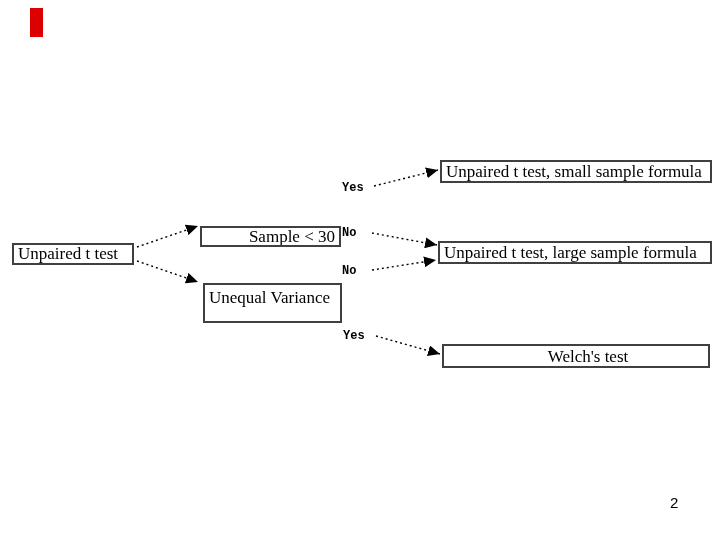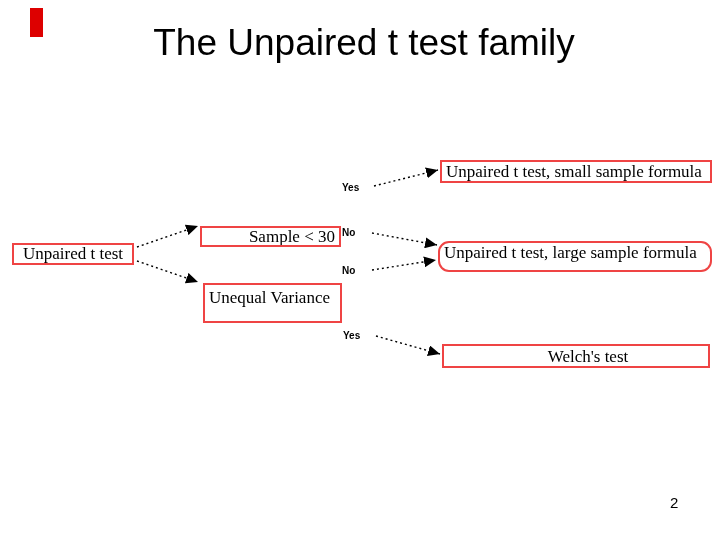--- a/index.html
+++ b/index.html
@@ -37,39 +37,39 @@
     position: absolute;
     left: 0;
     top: 0;
     width: 728px;
     height: 546px;
     pointer-events: none;
   }
   .node {
     position: absolute;
     box-sizing: border-box;
-    border: 2px solid #ef4444;
+    border: 2px solid #404040;
     background: #fff;
     font-size: 17px;
     line-height: 18px;
     padding: 0 4px;
     white-space: nowrap;
     overflow: hidden;
   }
-  .node-root    { left: 12px;  top: 243px; width: 122px; height: 22px; text-align: center; }
+  .node-root    { left: 12px;  top: 243px; width: 122px; height: 22px; }
   .node-sample  { left: 200px; top: 202px; width: 141px; height: 21px; text-align: right; margin-top: 24px; }
   .node-unequal { left: 203px; top: 283px; width: 139px; height: 40px; line-height: 19px; padding-top: 3px; }
   .node-small   { left: 440px; top: 160px; width: 272px; height: 23px; line-height: 20px; }
-  .node-large   { left: 438px; top: 241px; width: 274px; height: 31px; line-height: 20px; border-radius: 11px; }
+  .node-large   { left: 438px; top: 241px; width: 274px; height: 23px; line-height: 20px; }
   .node-welch   { left: 442px; top: 344px; width: 268px; height: 24px; line-height: 21px; text-align: center; padding-left: 28px; }
   .edge-label {
     position: absolute;
-    font-family: Liberation Sans, sans-serif;
+    font-family: Liberation Mono, monospace;
     font-weight: bold;
-    font-size: 10px;
+    font-size: 12px;
     line-height: 18px;
   }
   .lbl-yes-top    { left: 342px; top: 179px; }
   .lbl-no-top     { left: 342px; top: 224px; }
   .lbl-no-bottom  { left: 342px; top: 262px; }
   .lbl-yes-bottom { left: 343px; top: 327px; }
   .page-num {
     position: absolute;
     left: 670px;
     top: 494px;
@@ -78,21 +78,20 @@
     color: #000;
   }
 </style>
 </head>
 <body>
 
 <div class="slide">
 
   <div class="red-bar" style="background: rgb(221, 0, 0);"></div>
 
-  <h1 class="title">The Unpaired t test family</h1>
 
   <svg class="arrows" viewBox="0 0 728 546" xmlns="http://www.w3.org/2000/svg">
     <defs>
       <marker id="ah" markerUnits="userSpaceOnUse" markerWidth="13" markerHeight="11" refX="12" refY="5.5" orient="auto">
         <path d="M0,0 L12,5.5 L0,11 Z" fill="#000"></path>
       </marker>
     </defs>
     <line x1="137" y1="247" x2="198" y2="226" stroke="#000" stroke-width="1.4" stroke-dasharray="2 3" marker-end="url(#ah)"></line>
     <line x1="137" y1="261" x2="198" y2="282" stroke="#000" stroke-width="1.4" stroke-dasharray="2 3" marker-end="url(#ah)"></line>
     <line x1="374" y1="186" x2="438" y2="170" stroke="#000" stroke-width="1.4" stroke-dasharray="2 3" marker-end="url(#ah)"></line>

